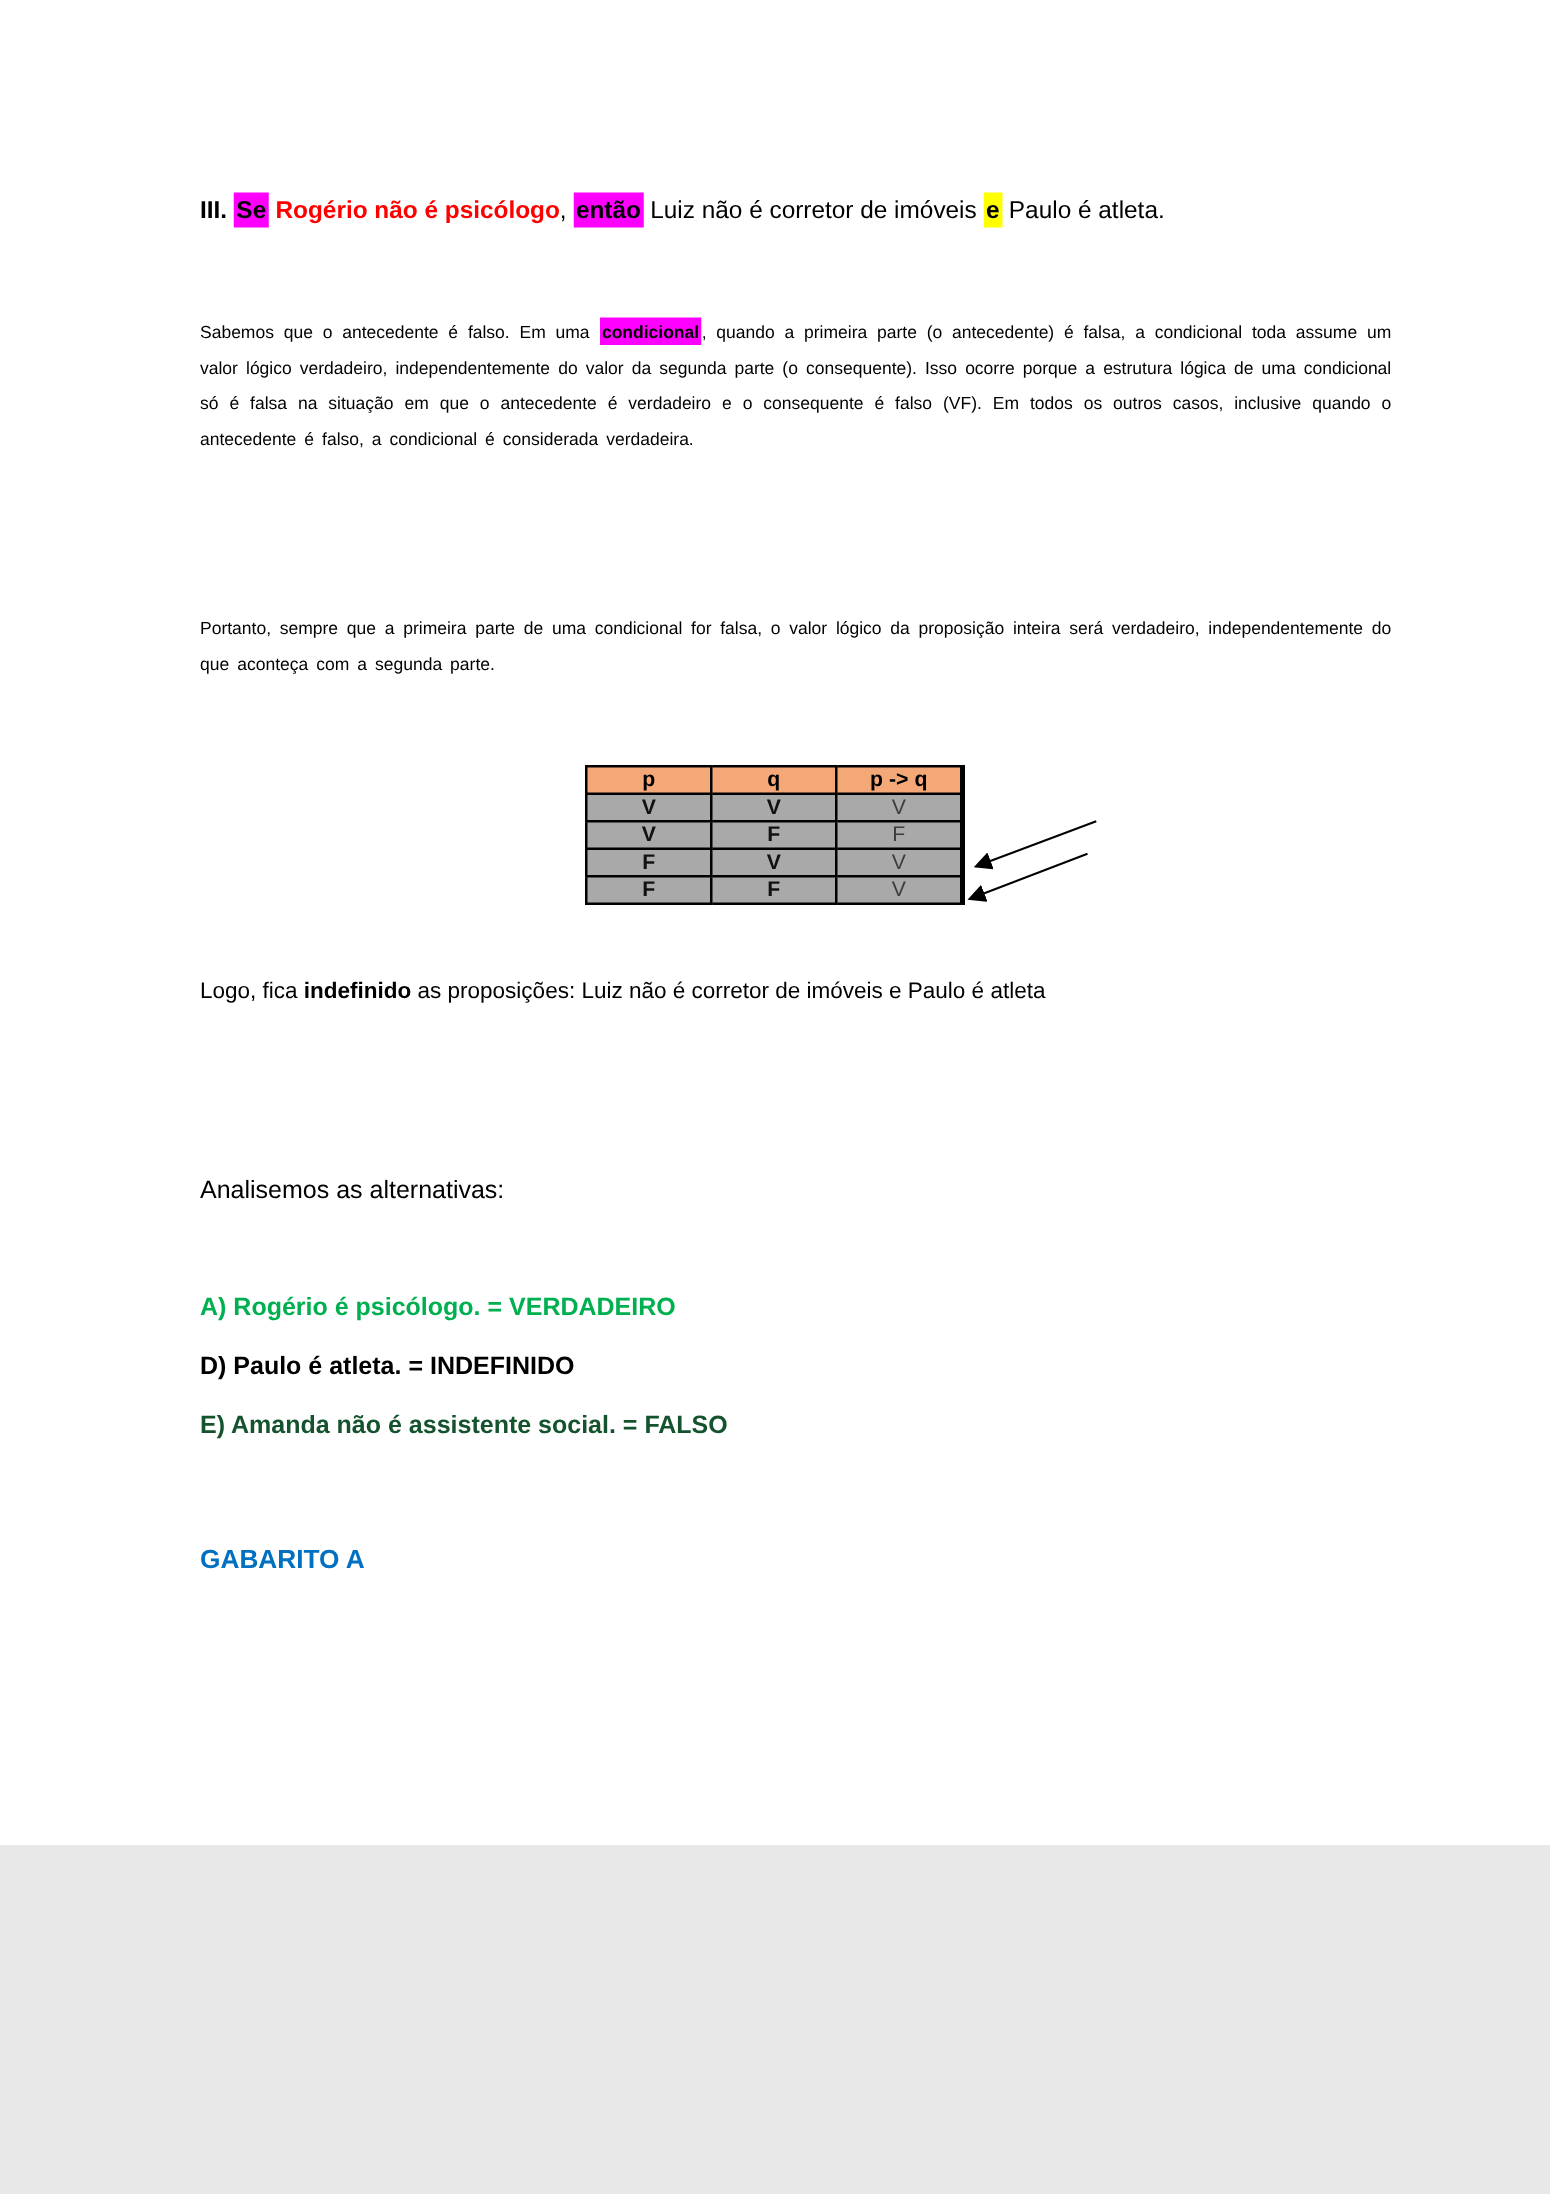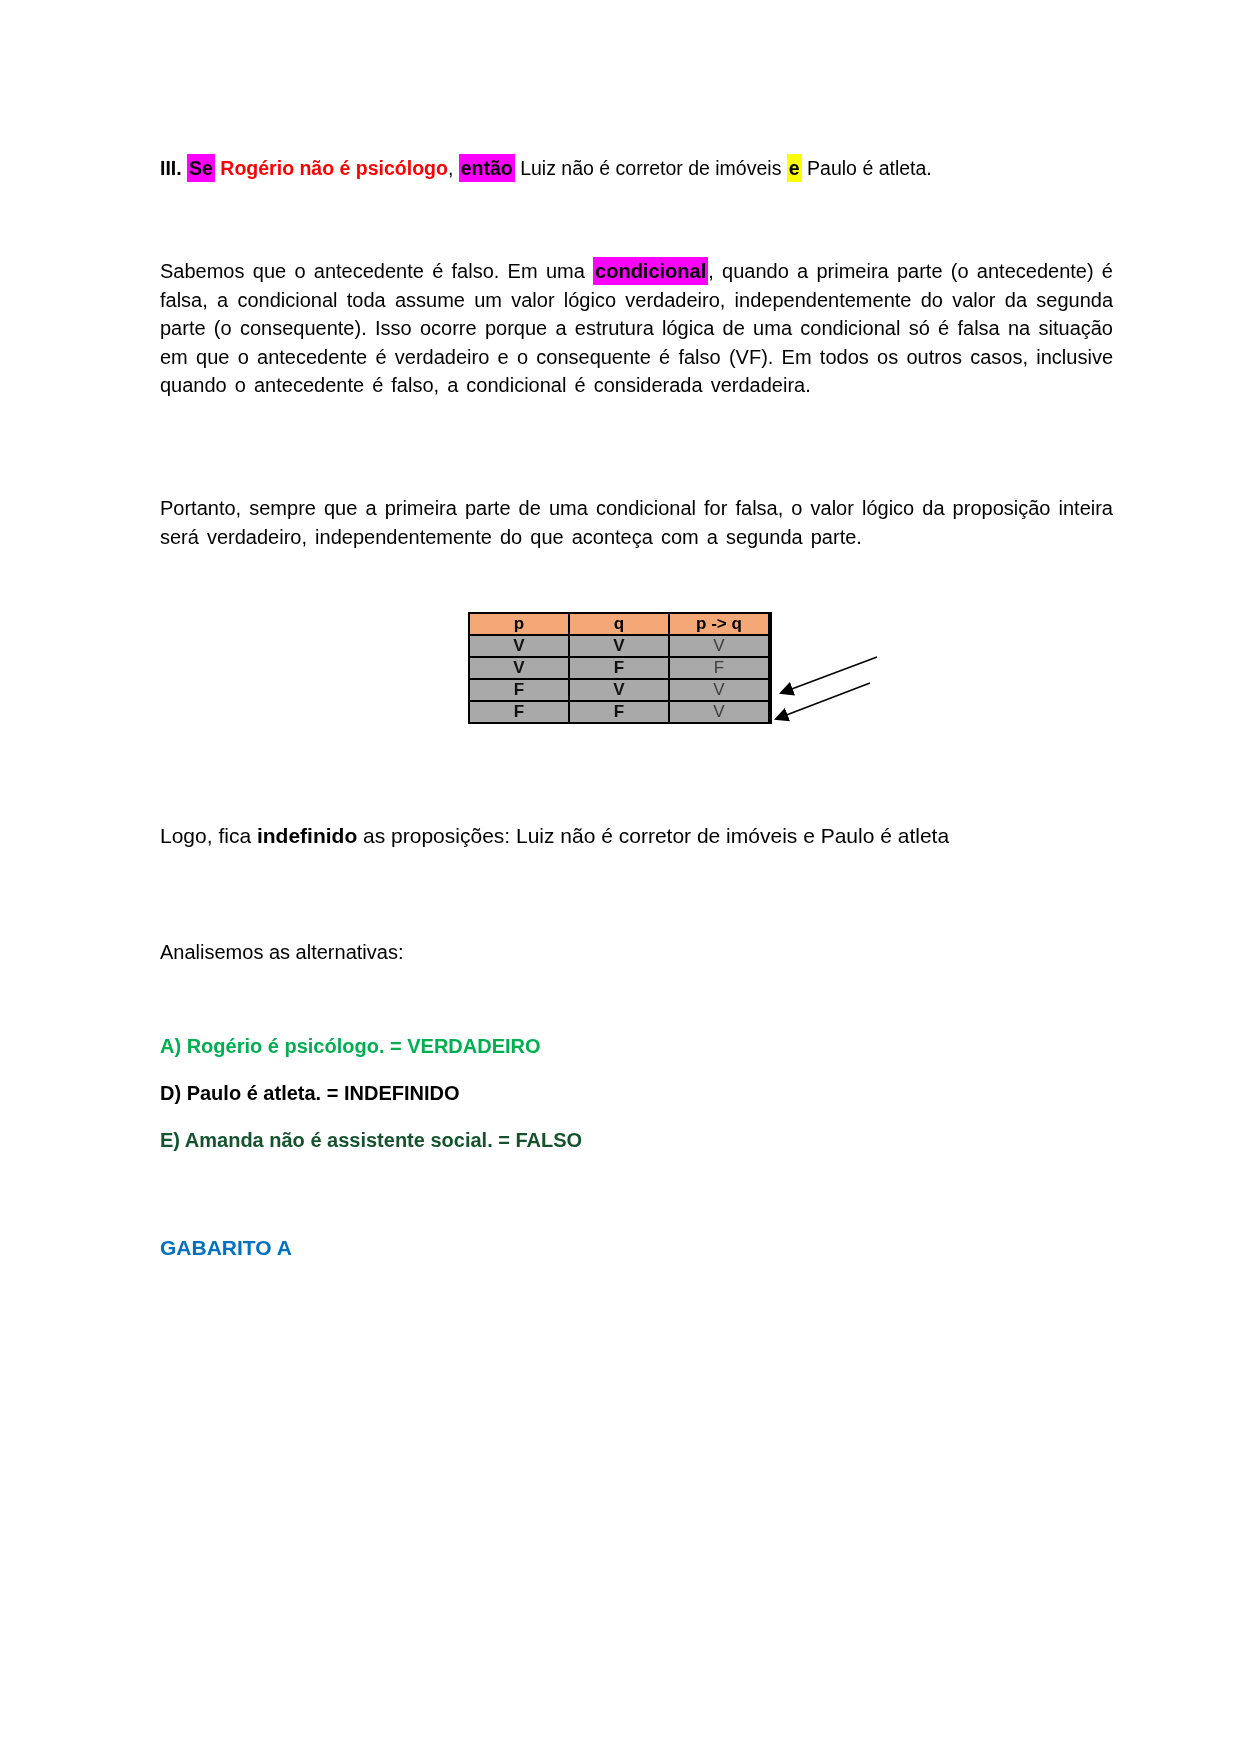--- a/index.html
+++ b/index.html
@@ -7,37 +7,37 @@
     --yellow:#FFFF00;
     --red:#FF0000;
     --green:#00B050;
     --blue:#0070C0;
     --th-bg:#F4A878;
     --row-bg:#A9A9A9;
   }
   html,body{margin:0;padding:0;background:#e8e8e8;}
   .page{
     position:relative;
-    width:1240px;height:1755px;
+    width:1240px;height:1476px;
     background:#ffffff;
     font-family:"Liberation Sans", sans-serif;
     color:#000;
     overflow:hidden;
   }
   .abs{position:absolute;left:160px;}
   .statement{
     top:133px;
     font-size:19.5px;line-height:30px;white-space:nowrap;
   }
   .bold{font-weight:bold;}
   .hl-magenta{background:var(--magenta);font-weight:bold;padding:3px 2px;}
   .hl-yellow{background:var(--yellow);font-weight:bold;padding:3px 2px;}
   .red-bold{color:var(--red);font-weight:bold;}
   .para{
-    font-size:20px;line-height:28.5px;width:953px;
+    font-size:14px;line-height:28.5px;width:953px;
     text-align:justify;text-justify:inter-word;word-spacing:2.5px;
   }
   .para1{top:237px;}
   .para2{top:474px;}
   .truth-table-wrap{top:612px;left:468px;}
   table.truth{
     border-collapse:collapse;
     border:2px solid #000;
     border-right:4px solid #000;
     font-size:17px;
@@ -46,21 +46,21 @@
     border:2px solid #000;
     width:98px;height:19.5px;
     text-align:center;vertical-align:middle;
     padding:0;
     font-weight:bold;
   }
   table.truth th{background:var(--th-bg);color:#000;}
   table.truth td{background:var(--row-bg);color:#111;}
   table.truth td.result{font-weight:normal;color:#3d3d3d;}
   .arrows{top:640px;left:763px;width:130px;height:92px;}
-  .conclusion{top:801px;font-size:21px;line-height:28px;white-space:nowrap;}
+  .conclusion{top:760px;font-size:18px;line-height:28px;white-space:nowrap;}
   .analysis{top:918px;font-size:20px;line-height:28px;}
   .alts{top:1032px;}
   .alt{font-size:20px;line-height:28px;font-weight:bold;margin-bottom:19px;white-space:nowrap;}
   .gabarito{top:1215px;font-size:21px;font-weight:bold;color:var(--blue);}
 </style>
 </head>
 <body>
 
 <div class="page">
 

